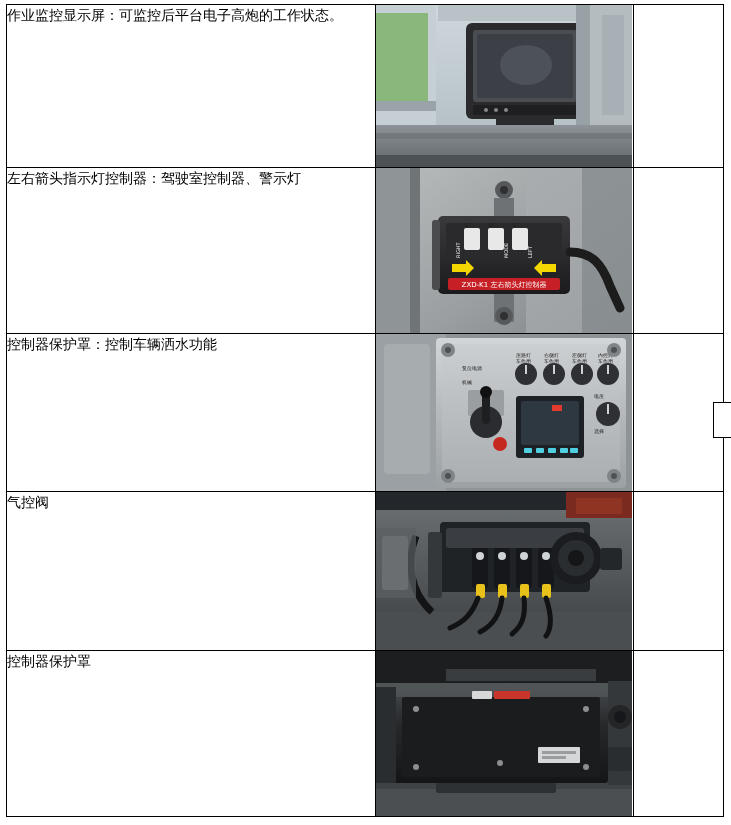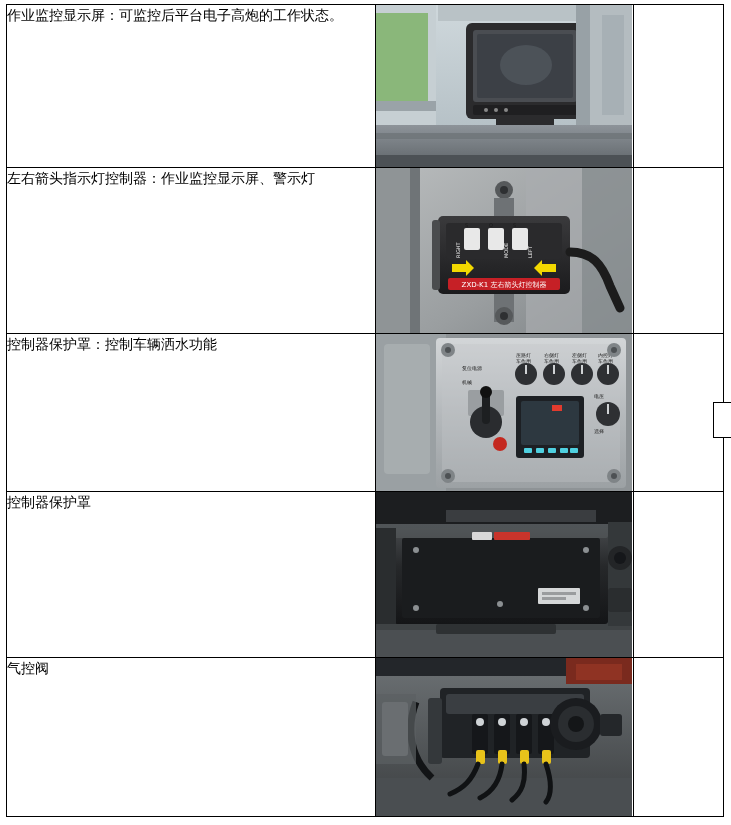--- a/index.html
+++ b/index.html
@@ -113,21 +113,21 @@
               <rect x="214" y="0" width="42" height="120" fill="#b4bcc0"></rect>
               <rect x="226" y="10" width="22" height="100" fill="#9fa8ad" opacity="0.6"></rect>
               <rect x="0" y="150" width="256" height="12" fill="#4c5155"></rect>
             </svg>
           </div>
         </td>
         <td class="end-cell"></td>
       </tr>
 
       <tr>
-        <td class="desc-cell" style="height:165px">左右箭头指示灯控制器：作业监控显示屏、警示灯</td>
+        <td class="desc-cell" style="height:165px">左右箭头指示灯控制器：驾驶室控制器、警示灯</td>
         <td class="img-cell">
           <div class="photo">
             <svg width="256" height="165" viewBox="0 0 256 165" xmlns="http://www.w3.org/2000/svg" role="img">
               <defs>
                 <linearGradient id="g2bg" x1="0" y1="0" x2="1" y2="1">
                   <stop offset="0%" stop-color="#b9bcbd"></stop>
                   <stop offset="60%" stop-color="#9a9ea0"></stop>
                   <stop offset="100%" stop-color="#7d8285"></stop>
                 </linearGradient>
                 <linearGradient id="g2box" x1="0" y1="0" x2="0" y2="1">
@@ -247,20 +247,76 @@
                 <circle cx="72" cy="142" r="3"></circle>
                 <circle cx="238" cy="142" r="3"></circle>
               </g>
             </svg>
           </div>
         </td>
         <td class="end-cell"></td>
       </tr>
 
       <tr>
+        <td class="desc-cell" style="height:158px">气控阀</td>
+        <td class="img-cell">
+          <div class="photo">
+            <svg width="256" height="158" viewBox="0 0 256 158" xmlns="http://www.w3.org/2000/svg" role="img">
+              <defs>
+                <linearGradient id="g4bg" x1="0" y1="0" x2="0" y2="1">
+                  <stop offset="0%" stop-color="#6d7275"></stop>
+                  <stop offset="100%" stop-color="#3b3e40"></stop>
+                </linearGradient>
+              </defs>
+              <rect x="0" y="0" width="256" height="158" fill="url(#g4bg)"></rect>
+              <rect x="0" y="0" width="256" height="18" fill="#23262a"></rect>
+              <rect x="190" y="0" width="66" height="26" fill="#7a2a1e"></rect>
+              <rect x="200" y="6" width="46" height="16" fill="#8f3323"></rect>
+              <rect x="0" y="120" width="256" height="38" fill="#4a4e51"></rect>
+              <rect x="64" y="30" width="150" height="70" rx="4" fill="#202326"></rect>
+              <rect x="70" y="36" width="138" height="20" rx="3" fill="#3a3e42"></rect>
+              <g fill="#15171a">
+                <rect x="96" y="56" width="16" height="40" rx="2"></rect>
+                <rect x="118" y="56" width="16" height="40" rx="2"></rect>
+                <rect x="140" y="56" width="16" height="40" rx="2"></rect>
+                <rect x="162" y="56" width="16" height="40" rx="2"></rect>
+              </g>
+              <g fill="#cfd3d6">
+                <circle cx="104" cy="64" r="4"></circle>
+                <circle cx="126" cy="64" r="4"></circle>
+                <circle cx="148" cy="64" r="4"></circle>
+                <circle cx="170" cy="64" r="4"></circle>
+              </g>
+              <g fill="#e8c21a">
+                <rect x="100" y="92" width="9" height="14" rx="2"></rect>
+                <rect x="122" y="92" width="9" height="14" rx="2"></rect>
+                <rect x="144" y="92" width="9" height="14" rx="2"></rect>
+                <rect x="166" y="92" width="9" height="14" rx="2"></rect>
+              </g>
+              <circle cx="200" cy="66" r="26" fill="#1a1c1f"></circle>
+              <circle cx="200" cy="66" r="18" fill="#2a2d30"></circle>
+              <circle cx="200" cy="66" r="8" fill="#141618"></circle>
+              <rect x="224" y="56" width="22" height="22" rx="3" fill="#24272a"></rect>
+              <g stroke="#101214" stroke-width="5" fill="none" stroke-linecap="round">
+                <path d="M102 106 C96 122 88 130 74 136"></path>
+                <path d="M126 106 C124 124 116 134 104 140"></path>
+                <path d="M148 106 C150 124 146 134 136 142"></path>
+                <path d="M170 106 C176 124 176 136 170 144"></path>
+              </g>
+              <rect x="52" y="40" width="14" height="66" rx="3" fill="#34383b"></rect>
+              <path d="M40 44 C30 70 34 100 56 120" stroke="#121416" stroke-width="7" fill="none"></path>
+              <rect x="0" y="36" width="40" height="70" fill="#5b5f62" opacity="0.7"></rect>
+              <rect x="6" y="44" width="26" height="54" rx="3" fill="#6a6e71"></rect>
+            </svg>
+          </div>
+        </td>
+        <td class="end-cell"></td>
+      </tr>
+
+      <tr>
         <td class="desc-cell" style="height:165px">控制器保护罩</td>
         <td class="img-cell">
           <div class="photo">
             <svg width="256" height="165" viewBox="0 0 256 165" xmlns="http://www.w3.org/2000/svg" role="img">
               <defs>
                 <linearGradient id="g5bg" x1="0" y1="0" x2="0" y2="1">
                   <stop offset="0%" stop-color="#595e61"></stop>
                   <stop offset="100%" stop-color="#2c2f31"></stop>
                 </linearGradient>
                 <linearGradient id="g5box" x1="0" y1="0" x2="0" y2="1">
@@ -294,74 +350,18 @@
               <circle cx="244" cy="66" r="12" fill="#232527"></circle>
               <circle cx="244" cy="66" r="6" fill="#15171a"></circle>
               <rect x="232" y="96" width="24" height="24" rx="3" fill="#2a2d2f"></rect>
               <rect x="60" y="132" width="120" height="10" rx="2" fill="#2e3133"></rect>
             </svg>
           </div>
         </td>
         <td class="end-cell"></td>
       </tr>
 
-      <tr>
-        <td class="desc-cell" style="height:158px">气控阀</td>
-        <td class="img-cell">
-          <div class="photo">
-            <svg width="256" height="158" viewBox="0 0 256 158" xmlns="http://www.w3.org/2000/svg" role="img">
-              <defs>
-                <linearGradient id="g4bg" x1="0" y1="0" x2="0" y2="1">
-                  <stop offset="0%" stop-color="#6d7275"></stop>
-                  <stop offset="100%" stop-color="#3b3e40"></stop>
-                </linearGradient>
-              </defs>
-              <rect x="0" y="0" width="256" height="158" fill="url(#g4bg)"></rect>
-              <rect x="0" y="0" width="256" height="18" fill="#23262a"></rect>
-              <rect x="190" y="0" width="66" height="26" fill="#7a2a1e"></rect>
-              <rect x="200" y="6" width="46" height="16" fill="#8f3323"></rect>
-              <rect x="0" y="120" width="256" height="38" fill="#4a4e51"></rect>
-              <rect x="64" y="30" width="150" height="70" rx="4" fill="#202326"></rect>
-              <rect x="70" y="36" width="138" height="20" rx="3" fill="#3a3e42"></rect>
-              <g fill="#15171a">
-                <rect x="96" y="56" width="16" height="40" rx="2"></rect>
-                <rect x="118" y="56" width="16" height="40" rx="2"></rect>
-                <rect x="140" y="56" width="16" height="40" rx="2"></rect>
-                <rect x="162" y="56" width="16" height="40" rx="2"></rect>
-              </g>
-              <g fill="#cfd3d6">
-                <circle cx="104" cy="64" r="4"></circle>
-                <circle cx="126" cy="64" r="4"></circle>
-                <circle cx="148" cy="64" r="4"></circle>
-                <circle cx="170" cy="64" r="4"></circle>
-              </g>
-              <g fill="#e8c21a">
-                <rect x="100" y="92" width="9" height="14" rx="2"></rect>
-                <rect x="122" y="92" width="9" height="14" rx="2"></rect>
-                <rect x="144" y="92" width="9" height="14" rx="2"></rect>
-                <rect x="166" y="92" width="9" height="14" rx="2"></rect>
-              </g>
-              <circle cx="200" cy="66" r="26" fill="#1a1c1f"></circle>
-              <circle cx="200" cy="66" r="18" fill="#2a2d30"></circle>
-              <circle cx="200" cy="66" r="8" fill="#141618"></circle>
-              <rect x="224" y="56" width="22" height="22" rx="3" fill="#24272a"></rect>
-              <g stroke="#101214" stroke-width="5" fill="none" stroke-linecap="round">
-                <path d="M102 106 C96 122 88 130 74 136"></path>
-                <path d="M126 106 C124 124 116 134 104 140"></path>
-                <path d="M148 106 C150 124 146 134 136 142"></path>
-                <path d="M170 106 C176 124 176 136 170 144"></path>
-              </g>
-              <rect x="52" y="40" width="14" height="66" rx="3" fill="#34383b"></rect>
-              <path d="M40 44 C30 70 34 100 56 120" stroke="#121416" stroke-width="7" fill="none"></path>
-              <rect x="0" y="36" width="40" height="70" fill="#5b5f62" opacity="0.7"></rect>
-              <rect x="6" y="44" width="26" height="54" rx="3" fill="#6a6e71"></rect>
-            </svg>
-          </div>
-        </td>
-        <td class="end-cell"></td>
-      </tr>
-
     </tbody>
   </table>
 
   <div class="stray-box"></div>
 
 </div>
 
 </body></html>

